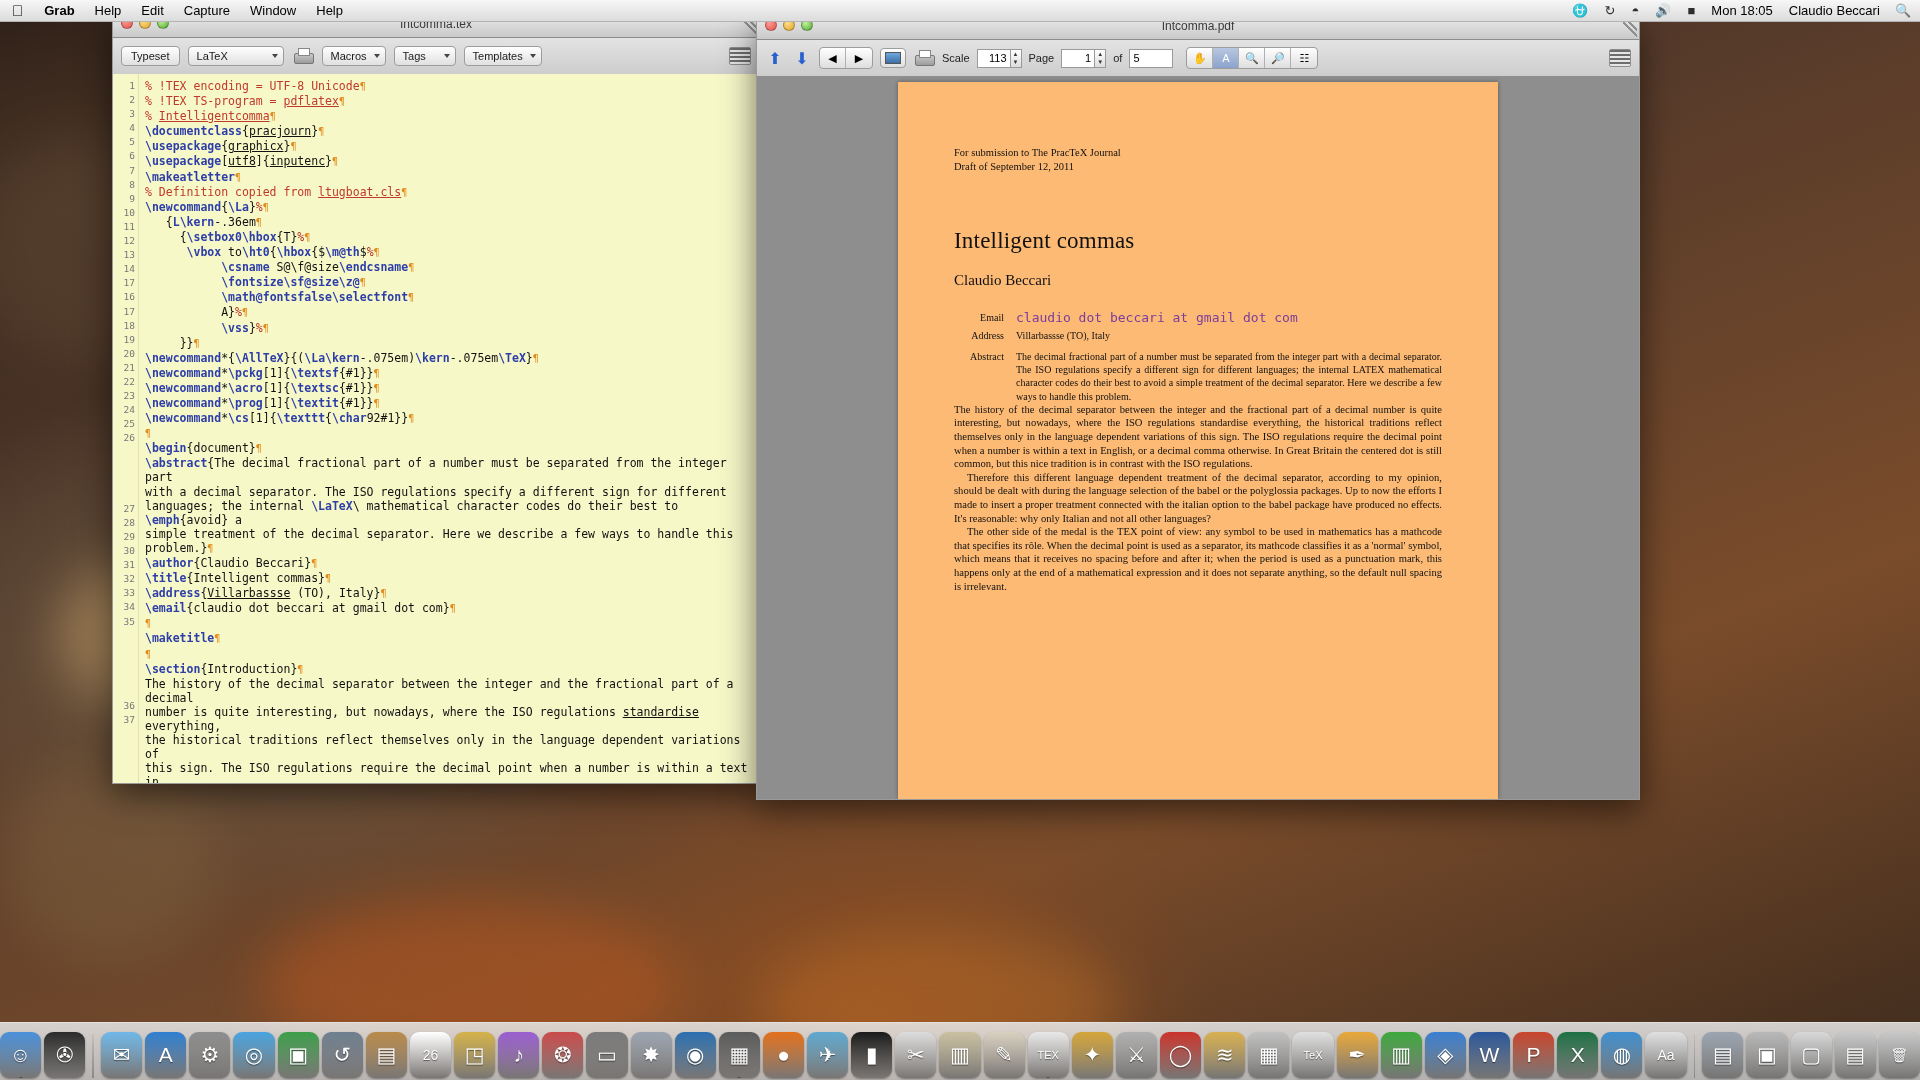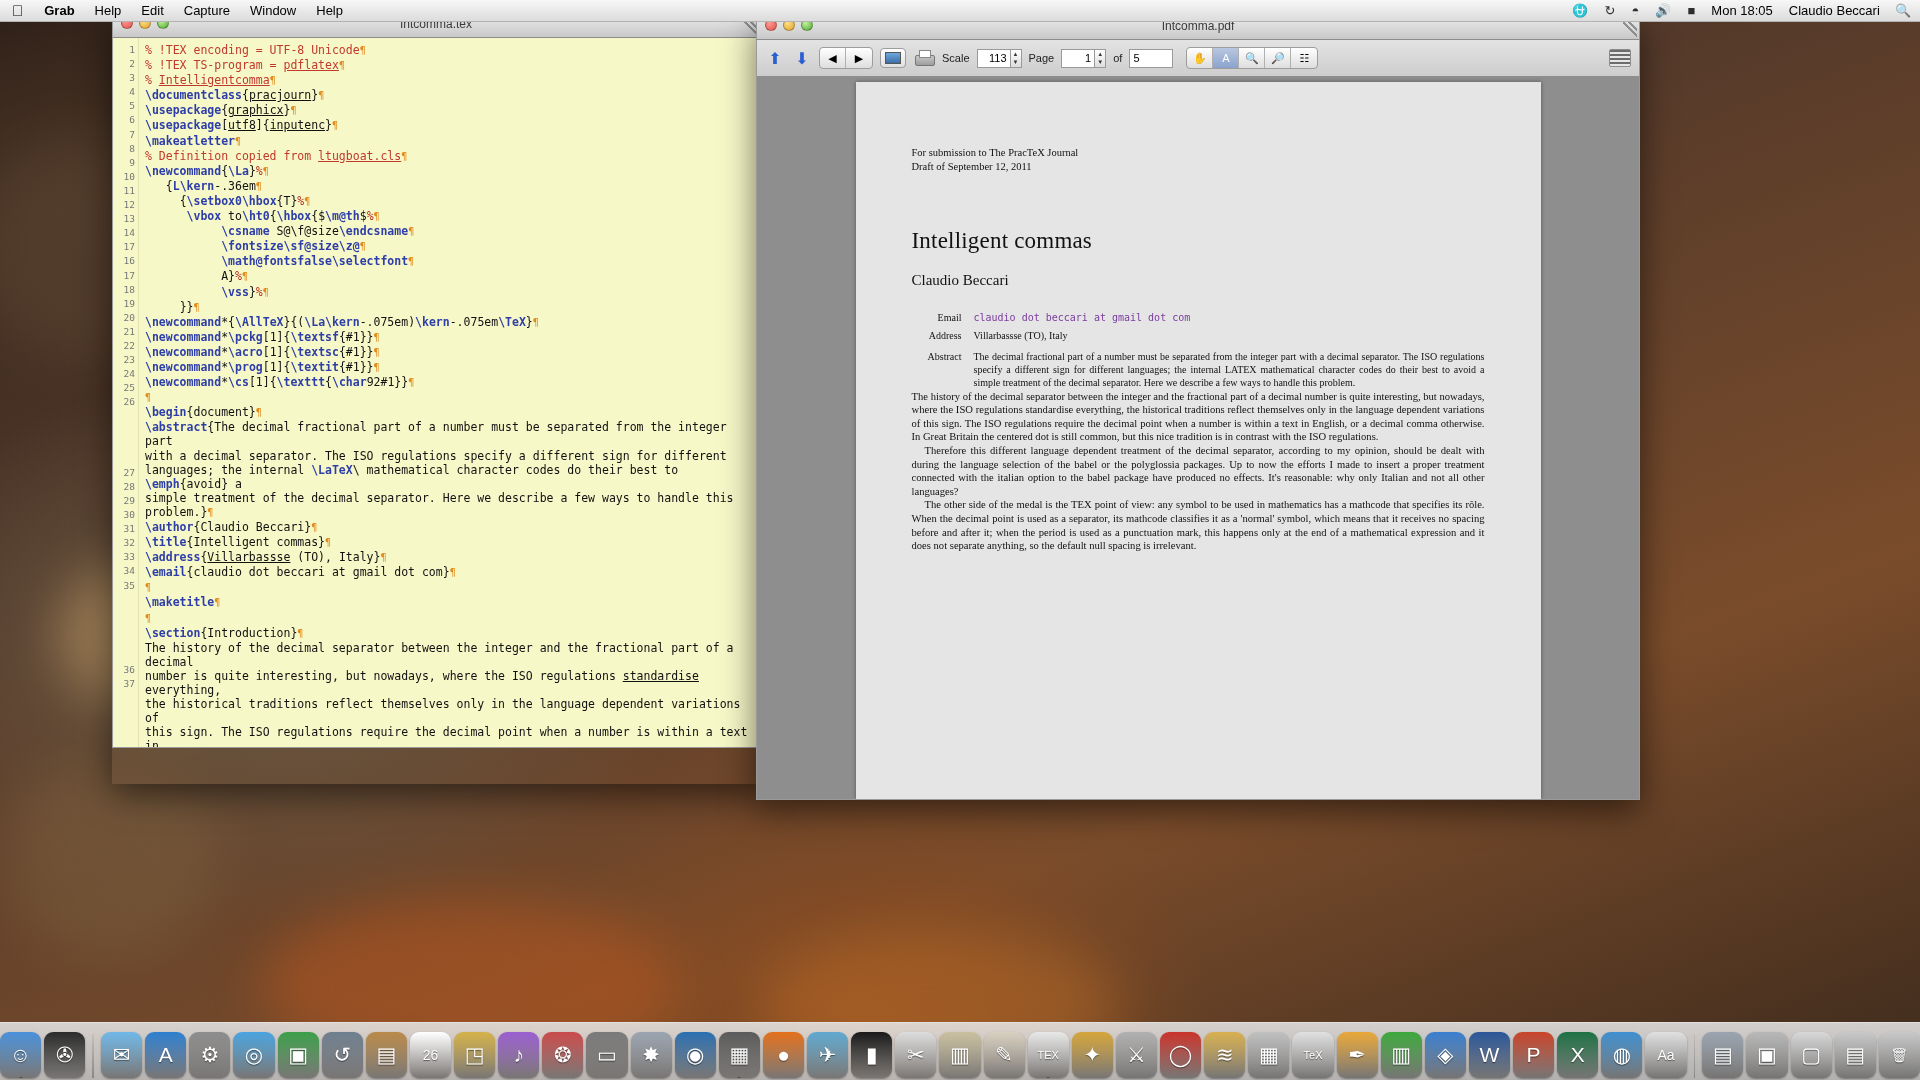--- a/index.html
+++ b/index.html
@@ -137,31 +137,31 @@
   }
   .stepper { width:11px; height:19px; display:flex; flex-direction:column; border:1px solid #9a9a9a; border-left:none; background:linear-gradient(to bottom,#fff,#ddd); }
   .stepper div { flex:1; display:flex; align-items:center; justify-content:center; font-size:6px; color:#333; }
   .lbl { font-size:11px; color:#222; }
   #pdf-body {
     background:#8e8e8e; border:1px solid #9a9a9a; border-top:none;
     height:calc(100% - 58px); display:flex; justify-content:center;
     padding-top:6px; overflow:hidden;
   }
   #page {
-    width:685px; height:100%; background:#e5e5e5; box-shadow:0 0 4px rgba(0,0,0,.4);
+    width:600px; height:100%; background:#fdba74; box-shadow:0 0 4px rgba(0,0,0,.4);
     font-family:"Liberation Serif", serif; color:#111;
     padding:64px 56px 0 56px; overflow:hidden;
   }
   #page .hdrline { font-size:10.5px; line-height:14px; }
   #page h1 { font-size:23px; font-weight:normal; margin:54px 0 18px 0; letter-spacing:.2px; }
   #page .author { font-size:15px; margin:0 0 22px 0; }
   .meta { display:flex; font-size:10px; line-height:13.5px; margin-bottom:4px; }
   .meta .k { width:62px; text-align:right; padding-right:12px; color:#111; }
   .meta .v { flex:1; }
-  .meta .v.mono { font-family:"DejaVu Sans Mono", monospace; font-size:10px; color:#7a3d9c; }
+  .meta .v.mono { font-family:"DejaVu Sans Mono", monospace; font-size:13px; color:#7a3d9c; }
   .abs { display:flex; font-size:10px; line-height:13.2px; margin-top:8px; }
   .abs .k { width:62px; text-align:right; padding-right:12px; }
   .abs .v { flex:1; text-align:justify; }
   #page h2 { font-size:15px; font-weight:normal; margin:30px 0 10px 0; }
   #page h2 .num { margin-right:14px; }
   #page p { font-size:10.6px; line-height:13.6px; text-align:justify; margin:0 0 0 0; text-indent:0; }
   #page p + p { text-indent:13px; margin-top:0; }
   
   .dicon {
     position:absolute; width:84px; text-align:center; color:#fff;
@@ -307,20 +307,29 @@
 <div class="win" id="srcwin">
   <div class="titlebar">
     <div class="tl-buttons">
       <div class="tlb red"></div>
       <div class="tlb yellow"></div>
       <div class="tlb green"></div>
     </div>
     <div class="win-title">Intcomma.tex</div>
     <div class="resize-corner"></div>
   </div>
+  <div id="src-toolbar">
+    <div class="tbtn">Typeset</div>
+    <div class="tpop wide">LaTeX</div>
+    <div class="printer-ico"></div>
+    <div class="tpop">Macros</div>
+    <div class="tpop">Tags</div>
+    <div class="tpop">Templates</div>
+    <div class="lines-ico"></div>
+  </div>
   <div id="src-body">
     <div id="gutter">
         <div>1</div>
         <div>2</div>
         <div>3</div>
         <div>4</div>
         <div>5</div>
         <div>6</div>
         <div>7</div>
         <div>8</div>

